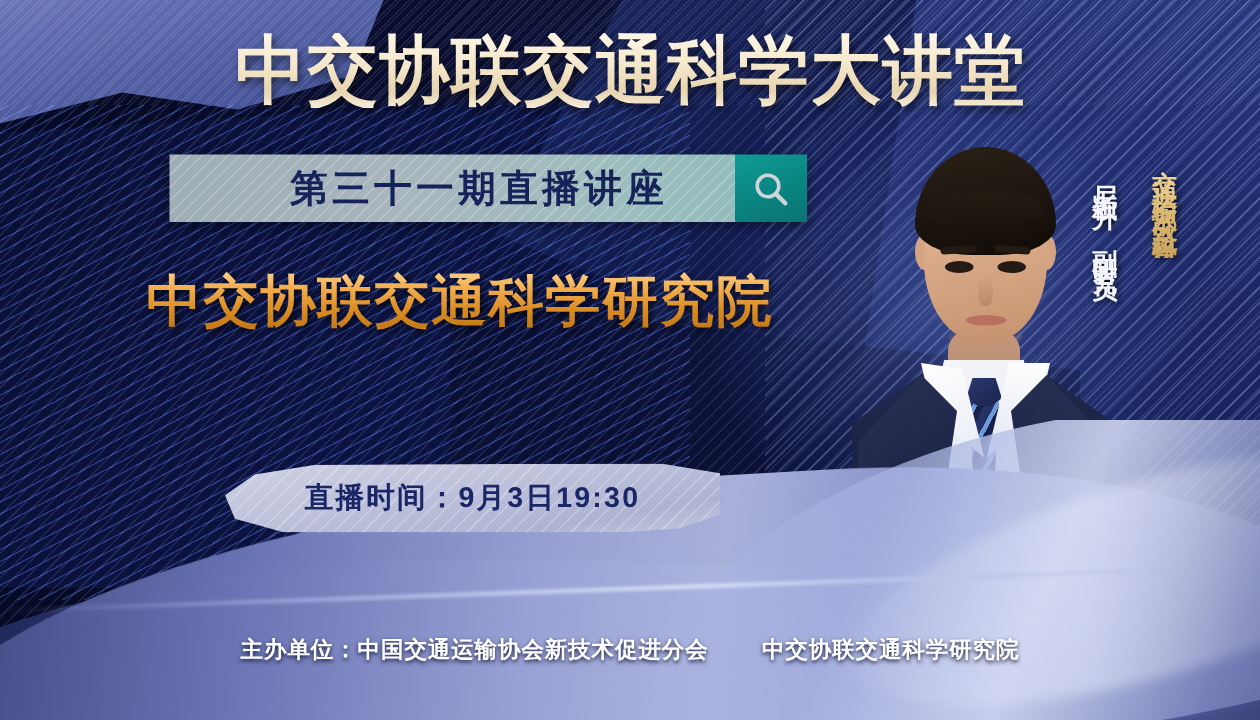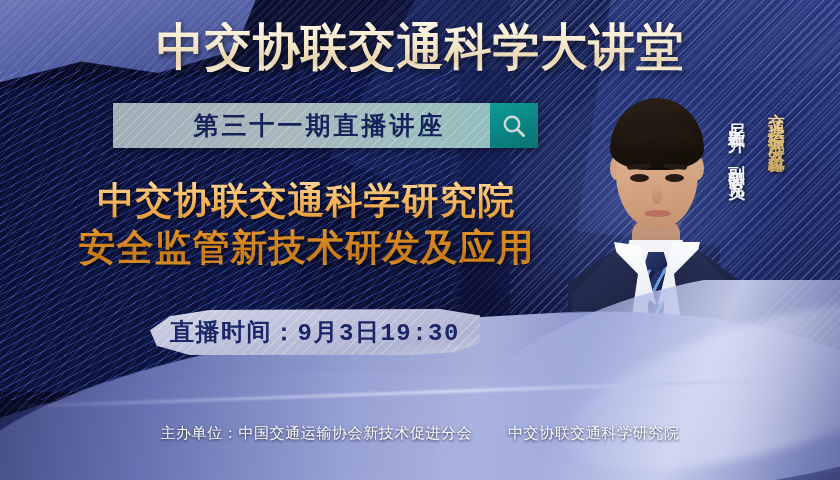--- a/index.html
+++ b/index.html
@@ -291,23 +291,22 @@
     width:330px;height:46px;
     display:flex;align-items:center;justify-content:center;
     background:
       repeating-linear-gradient(-45deg,rgba(255,255,255,.26) 0px,rgba(255,255,255,.26) 1px,rgba(0,0,0,0) 1px,rgba(0,0,0,0) 7px),
       linear-gradient(170deg,#cfd2e4 0%,#bdc1da 42%,#aeb3d2 78%,#c3c7de 100%);
     clip-path:polygon(0% 46%,6% 16%,18% 2%,88% 0%,100% 14%,100% 74%,92% 94%,80% 100%,12% 100%,2% 80%);
     box-shadow:0 3px 10px rgba(0,0,0,.4);
   }
   .time-pill-text{
     color:#1b2666;
-    font-size:24px;font-weight:bold;
+    font-size:19px;font-weight:bold;
     letter-spacing:1.5px;
-    font-family:Liberation Mono, monospace;
   }
 
   
   .vtext{
     position:absolute;
     writing-mode:vertical-rl;
     text-orientation:upright;
     white-space:pre;
   }
   .v-affiliation{
@@ -327,21 +326,21 @@
     letter-spacing:6px;
     color:#f3f5fb;
     filter:drop-shadow(1px 1px 2px rgba(0,0,0,.75));
   }
 
   
   .footer{
     position:absolute;left:0;right:0;top:424px;
     text-align:center;
     color:#ffffff;
-    font-size:15px;font-weight:normal;
+    font-size:15px;font-weight:bold;
     letter-spacing:.6px;
     text-shadow:0 1px 3px rgba(10,15,45,.9);
   }
   .footer .gap{display:inline-block;width:26px;}
 </style>
 </head>
 <body>
 
 <div id="poster">
 
@@ -400,21 +399,20 @@
     <div class="sub-bar-icon">
       <svg width="26" height="26" viewBox="0 0 26 26" aria-hidden="true">
         <circle cx="11" cy="11" r="7.2" fill="none" stroke="#cfd6d8" stroke-width="2.4"></circle>
         <line x1="16.2" y1="16.2" x2="22.5" y2="22.5" stroke="#cfd6d8" stroke-width="3" stroke-linecap="round"></line>
       </svg>
     </div>
   </div>
 
   <div class="headline">
     <div>中交协联交通科学研究院</div>
-    <div>安全监管新技术研发及应用</div>
   </div>
 
   <div class="time-pill">
     <span class="time-pill-text">直播时间：9月3日19:30</span>
   </div>
 
   <div class="vtext v-affiliation">交通运输部公路科学研究院</div>
   <div class="vtext v-speaker">尼颖升 副研究员</div>
 
   <div class="footer">

